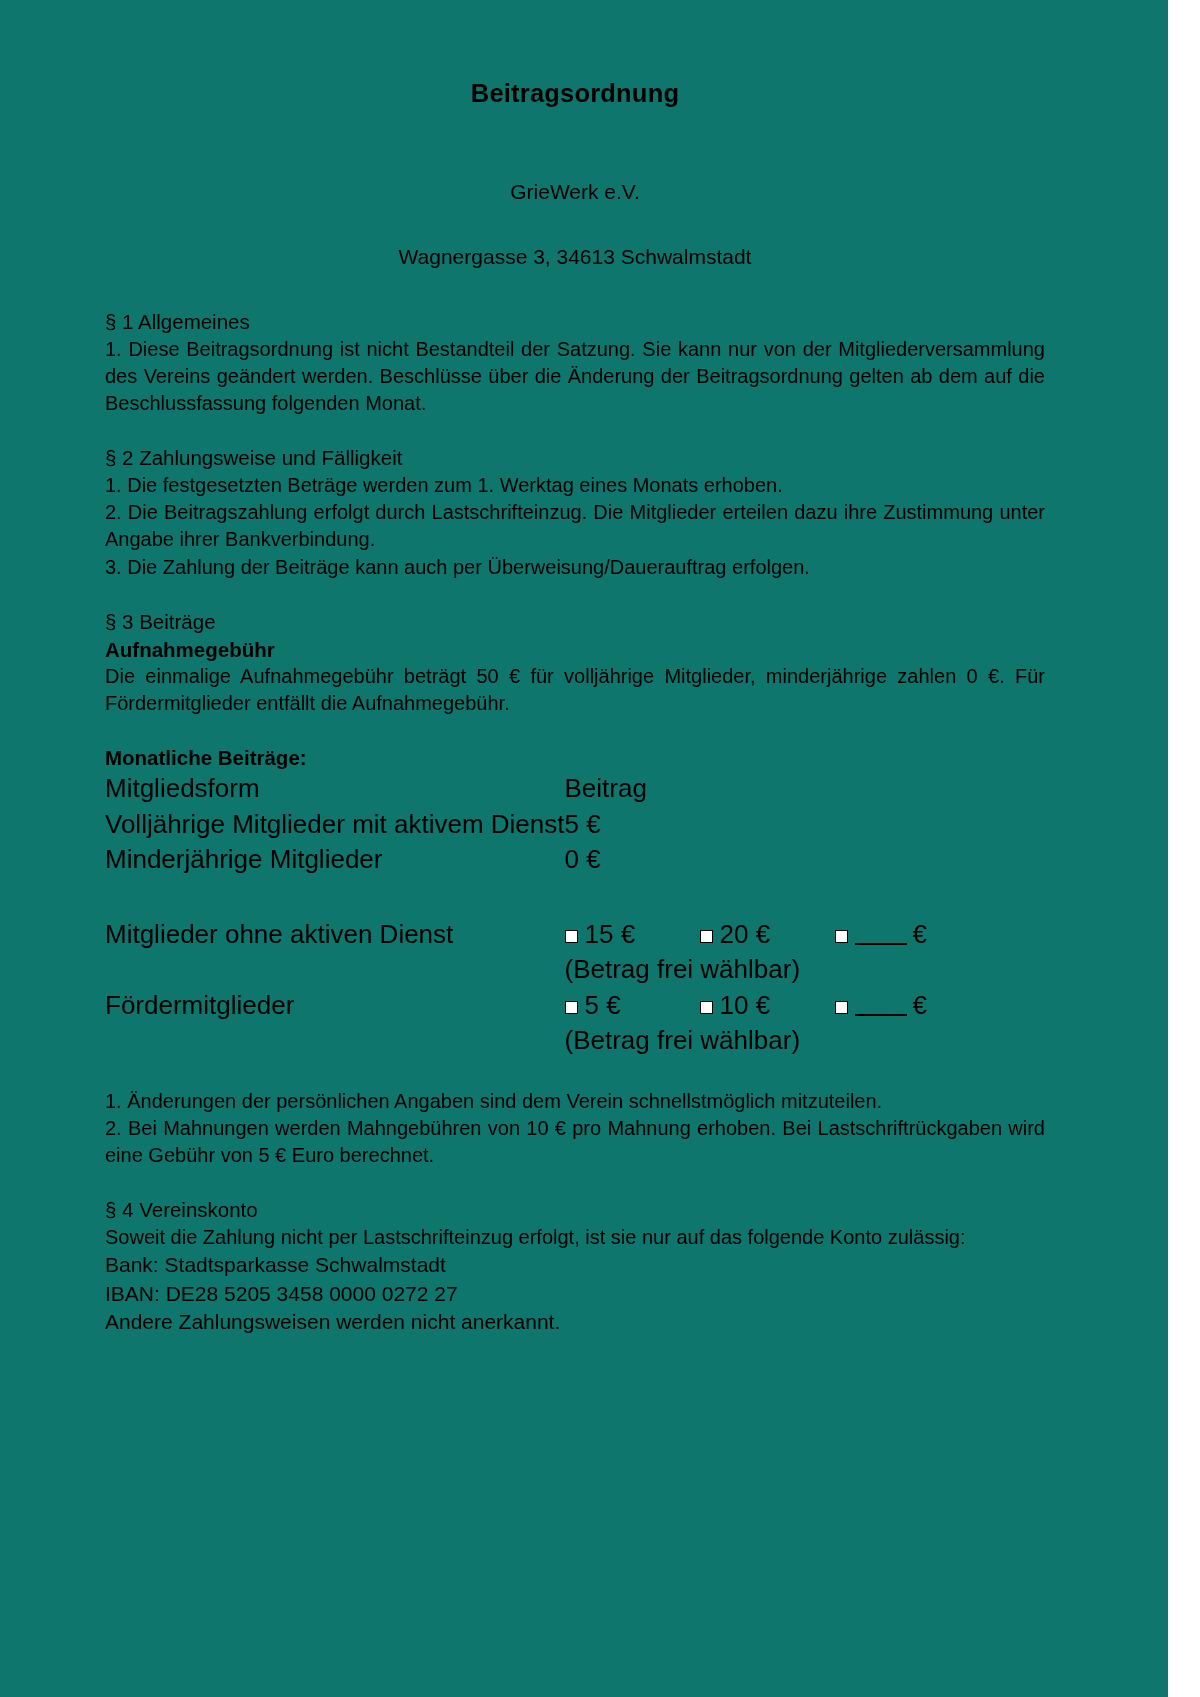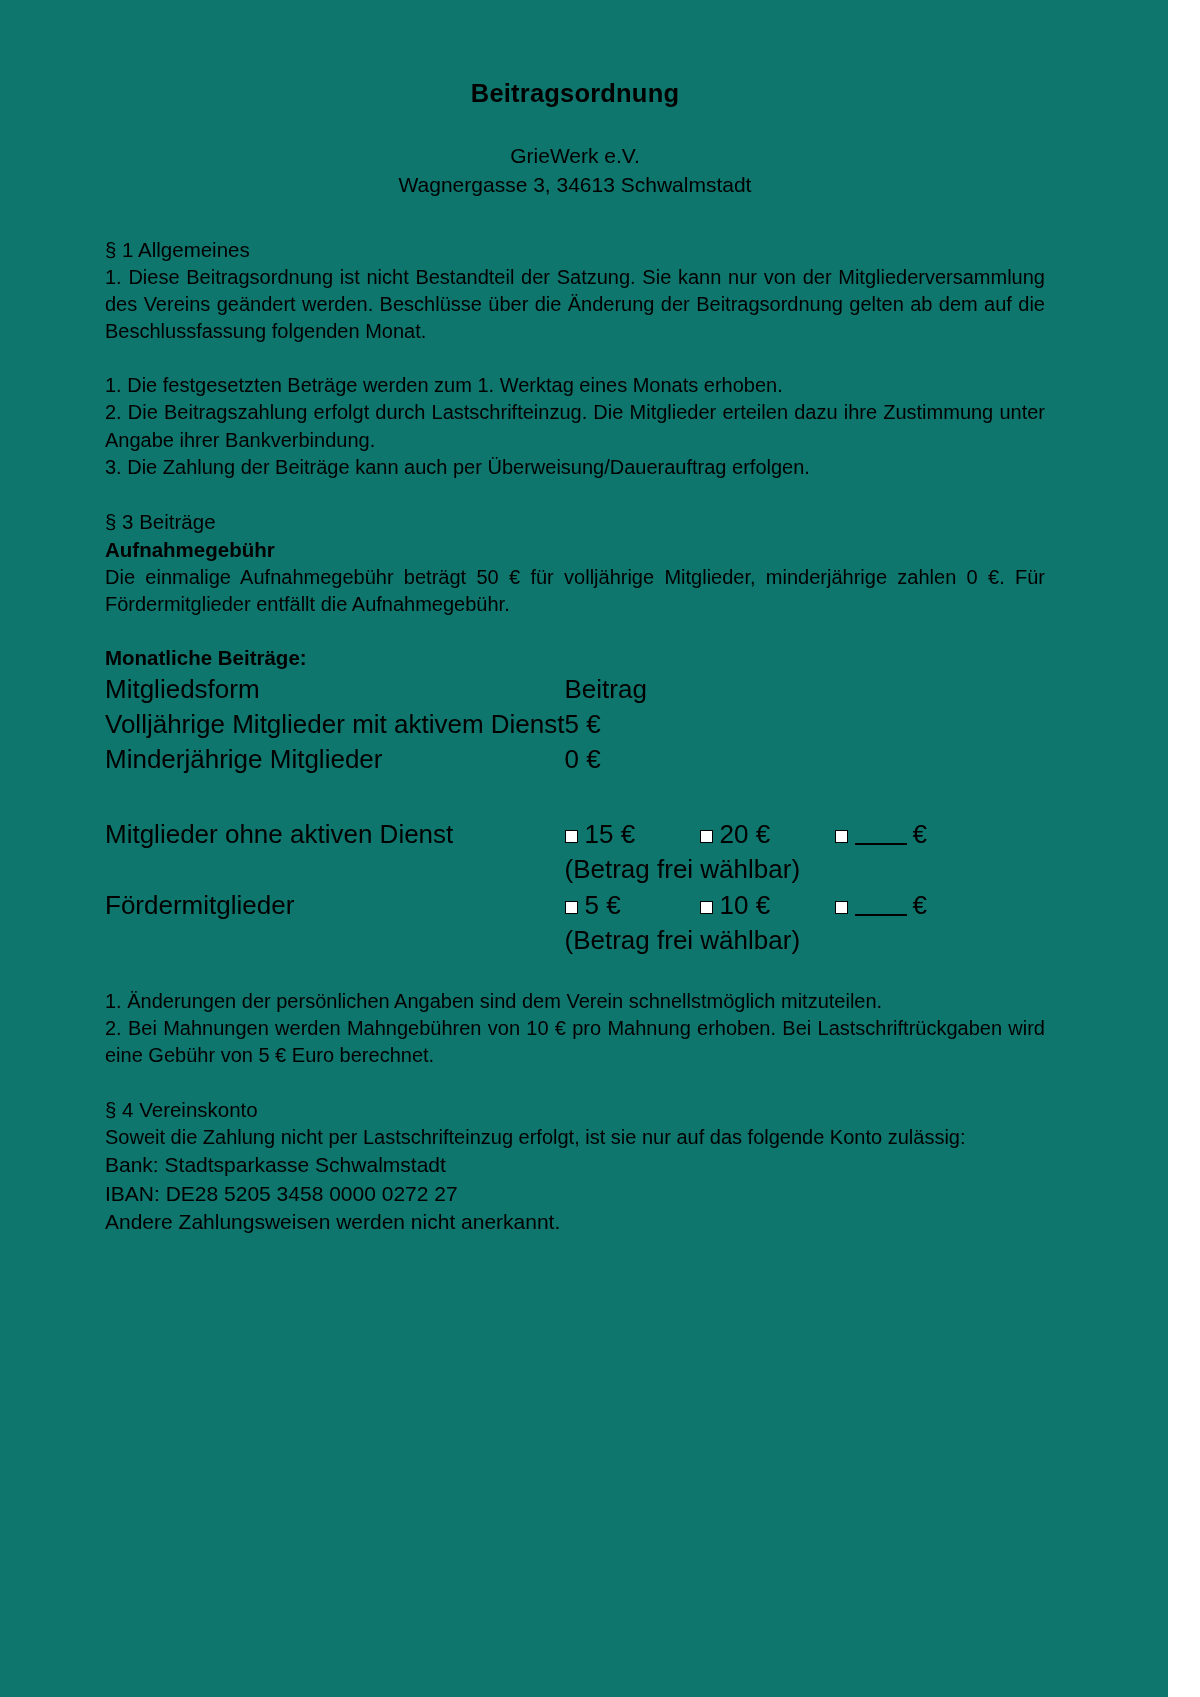--- a/index.html
+++ b/index.html
@@ -36,20 +36,21 @@
   }
   .org-block {
     text-align: center;
     font-size: 21px;
     line-height: 1.42;
     margin: 0;
     padding-top: 32px;
   }
   .org-block div {
     white-space: nowrap;
+    margin-top: 36px;
   }
   .sec-heading {
     font-size: 20.5px;
     font-weight: normal;
     line-height: 1.36;
     margin: 0;
   }
   .sub-heading {
     font-size: 20.5px;
     font-weight: bold;
@@ -137,20 +138,21 @@
     </div>
 
     <div class="sec1-wrap">
       <div class="sec-heading">§ 1 Allgemeines</div>
       <p class="para">1. Diese Beitragsordnung ist nicht Bestandteil der Satzung. Sie kann nur von der Mitgliederversammlung des Vereins geändert werden. Beschlüsse über die Änderung der Beitragsordnung gelten ab dem auf die Beschlussfassung folgenden Monat.</p>
     </div>
 
     <div class="gap-section"></div>
 
     <div>
+      <div class="sec-heading">§ 2 Zahlungsweise und Fälligkeit</div>
       <p class="para nowrapline">1. Die festgesetzten Beträge werden zum 1. Werktag eines Monats erhoben.</p>
       <p class="para">2. Die Beitragszahlung erfolgt durch Lastschrifteinzug. Die Mitglieder erteilen dazu ihre Zustimmung unter Angabe ihrer Bankverbindung.</p>
       <p class="para nowrapline">3. Die Zahlung der Beiträge kann auch per Überweisung/Dauerauftrag erfolgen.</p>
     </div>
 
     <div class="gap-section"></div>
 
     <div>
       <div class="sec-heading">§ 3 Beiträge</div>
       <div class="sub-heading">Aufnahmegebühr</div>

